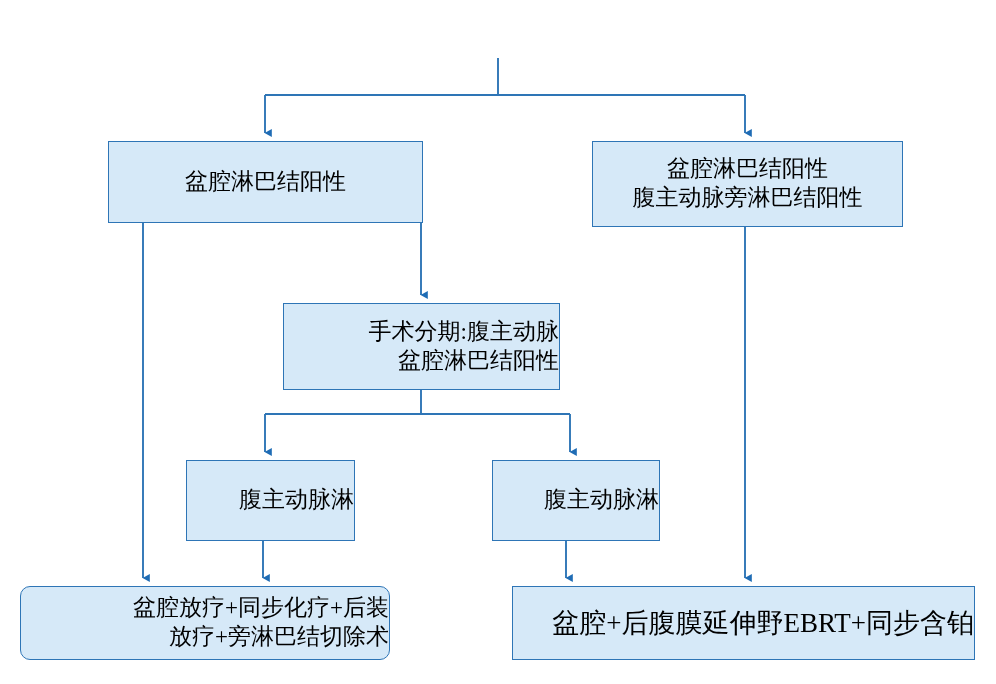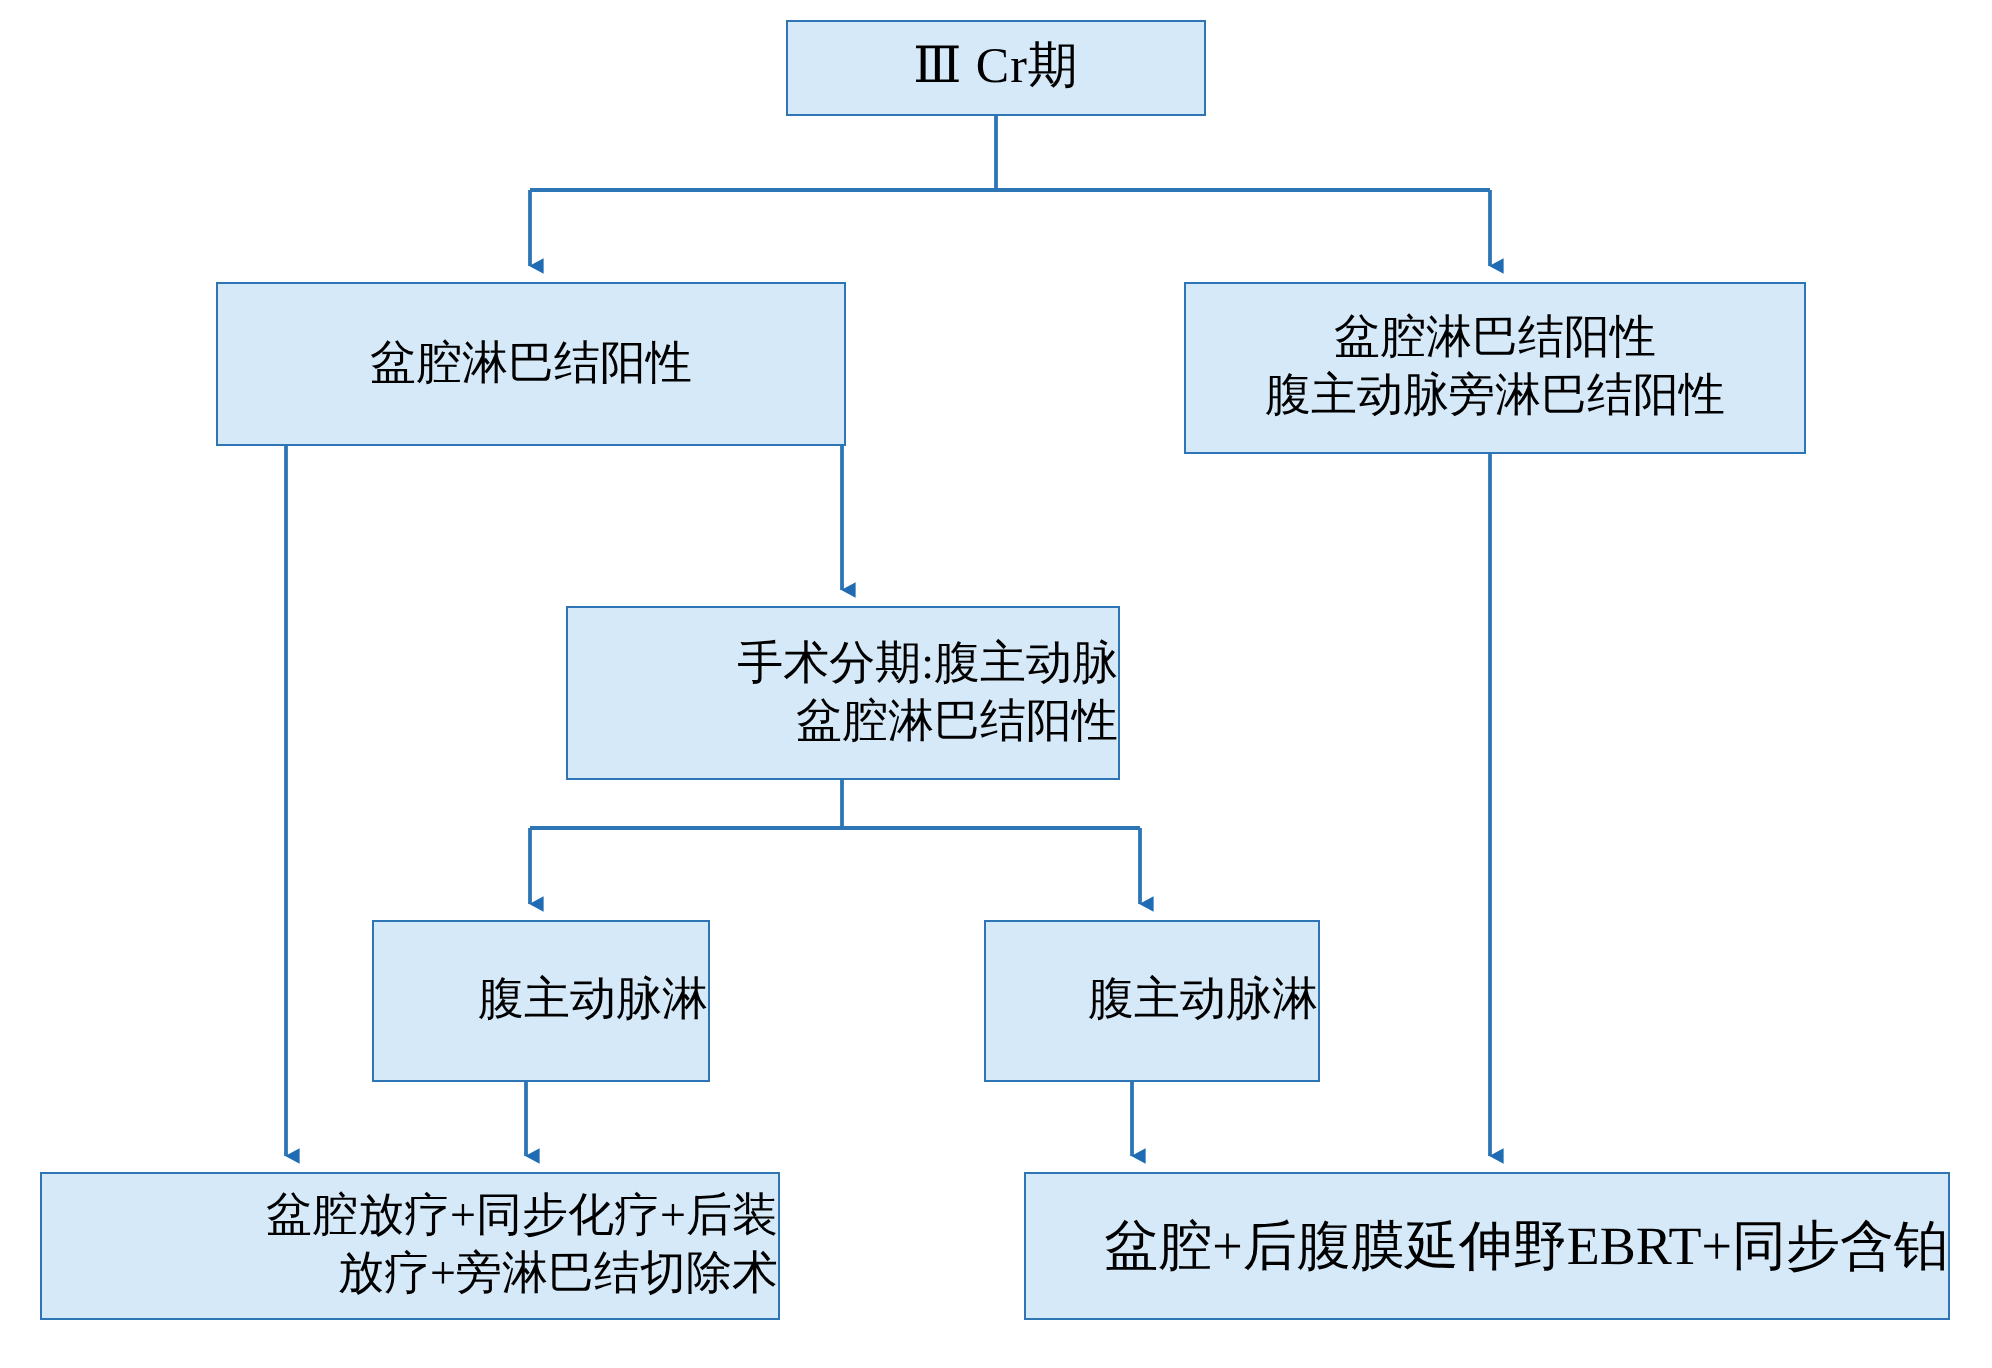--- a/index.html
+++ b/index.html
@@ -68,20 +68,21 @@
     left: 186px;  top: 460px; width: 169px; height: 81px;
     font-size: 23px;
   }
   #node-para-aortic-pos {
     left: 492px;  top: 460px; width: 168px; height: 81px;
     font-size: 23px;
   }
   #node-treatment-left {
     left: 20px;   top: 586px; width: 370px; height: 74px;
     font-size: 23px;
+    border-radius: 10px;
   }
   #node-treatment-right {
     left: 512px;  top: 586px; width: 463px; height: 74px;
     font-size: 27px;
   }
   .stage-label {
     letter-spacing: 0.5px;
   }
 </style>
 </head>
@@ -112,23 +113,20 @@
       <path d="M 421 390 L 421 414"></path>
       <path d="M 265 414 L 570 414"></path>
       <path d="M 265 414 L 265 452" marker-end="url(#arrow)"></path>
       <path d="M 570 414 L 570 452" marker-end="url(#arrow)"></path>
 
       <path d="M 263 541 L 263 578" marker-end="url(#arrow)"></path>
       <path d="M 566 541 L 566 578" marker-end="url(#arrow)"></path>
     </g>
   </svg>
 
-  <div class="node" id="node-stage">
-    <span class="line stage-label">Ⅲ Cr期</span>
-  </div>
 
   <div class="node" id="node-pelvic-para-neg">
     <span class="line">盆腔淋巴结阳性</span>
   </div>
 
   <div class="node" id="node-pelvic-para-pos">
     <span class="line">盆腔淋巴结阳性</span>
     <span class="line">腹主动脉旁淋巴结阳性</span>
   </div>
 

